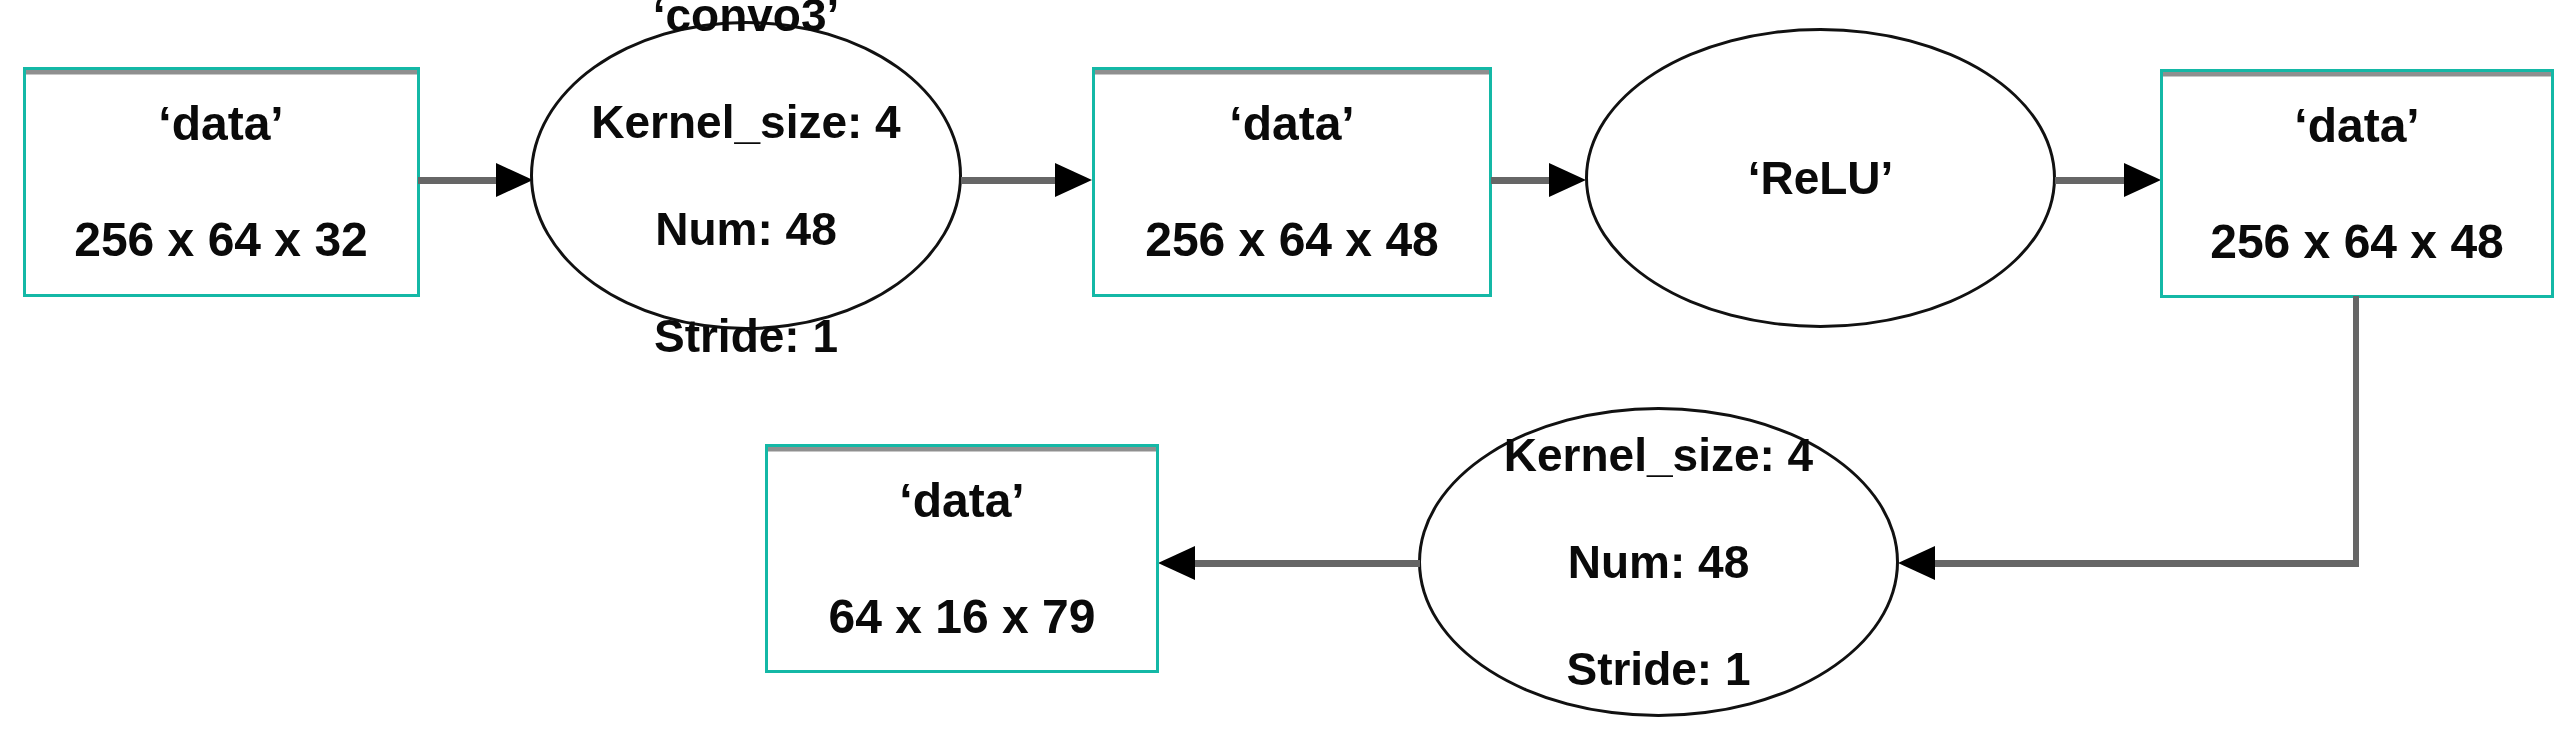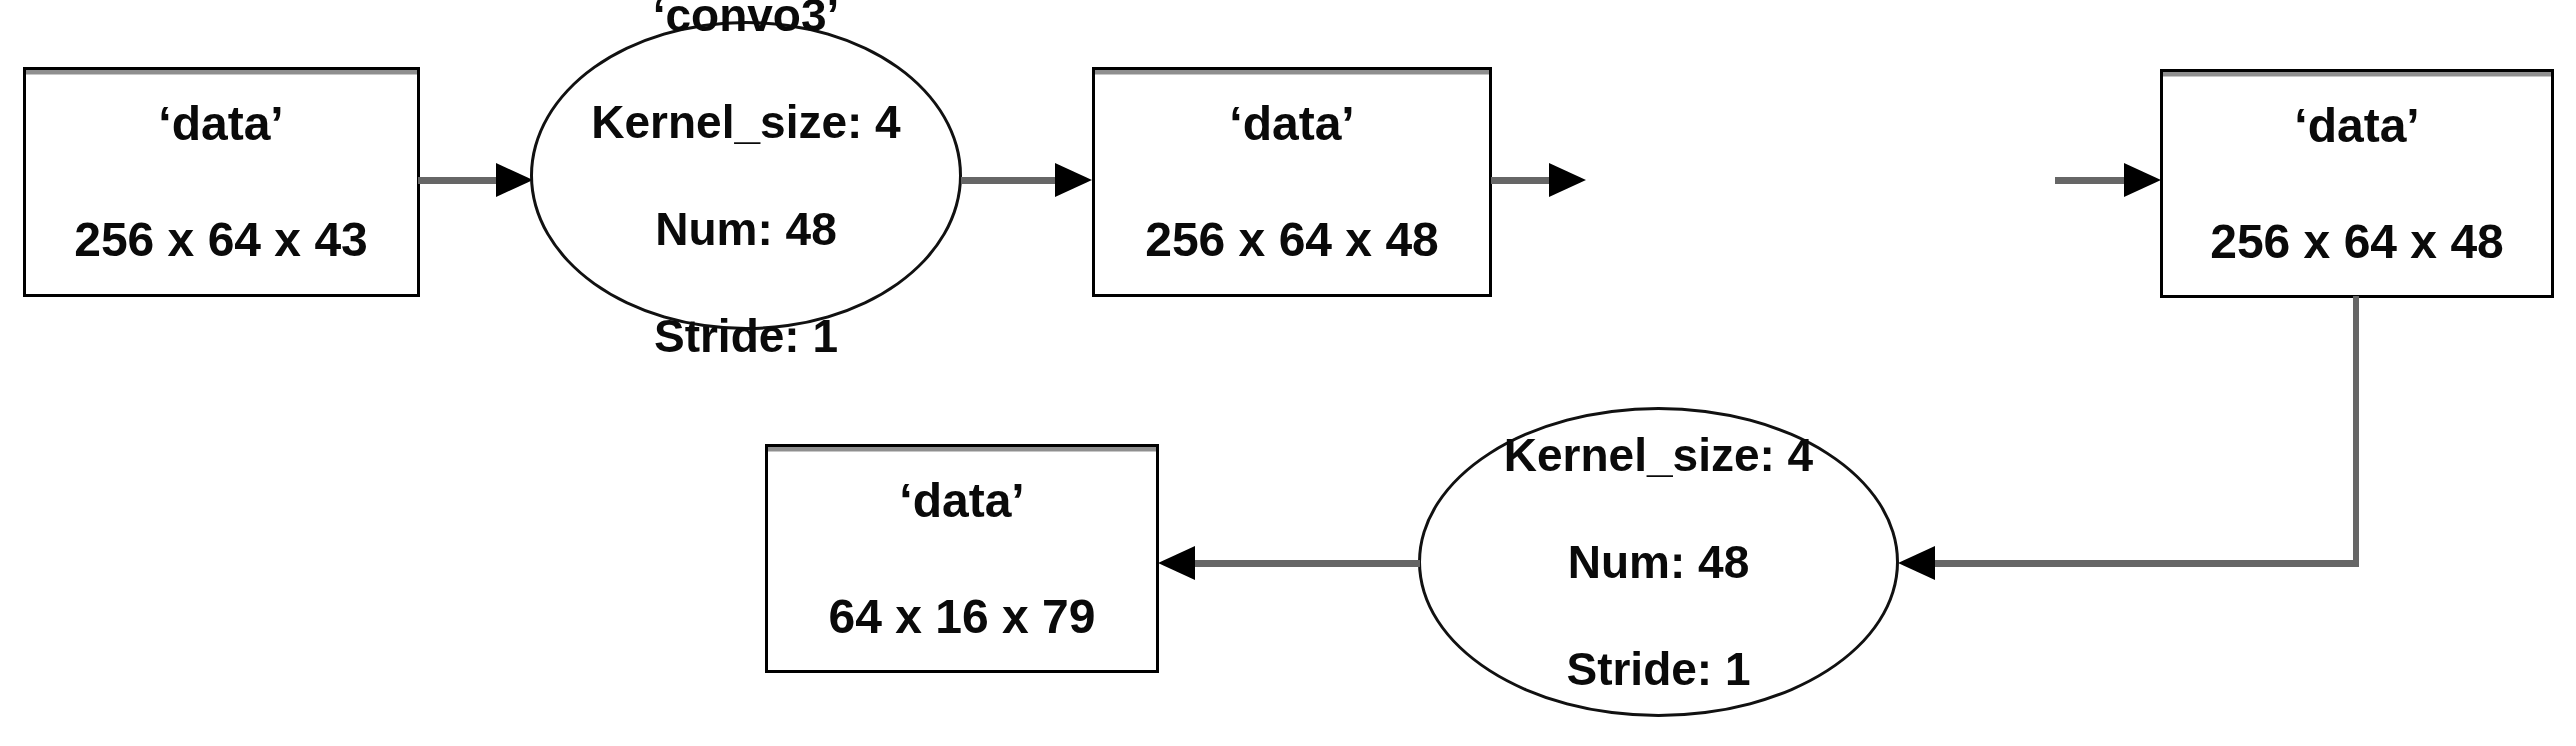--- a/index.html
+++ b/index.html
@@ -18,21 +18,21 @@
     position: absolute;
     display: flex;
     flex-direction: column;
     align-items: center;
     justify-content: center;
     text-align: center;
     background: #ffffff;
     gap: 44px;
   }
   .rect {
-    border: 3px solid #000000;
+    border: 3px solid #14b8a6;
     box-shadow: inset 0 4.5px 0 #8f8f8f;
   }
   .ellipse {
     border: 3px solid #111111;
     border-radius: 50%;
   }
   .rect .line { font-size: 48px; line-height: 72px; white-space: nowrap; }
   .ellipse .line { font-size: 46px; line-height: 63px; white-space: nowrap; }
   .shaft-h { position: absolute; height: 6.7px; background: #666666; }
   .shaft-v { position: absolute; width: 6px; background: #666666; }
@@ -49,21 +49,21 @@
     border-right: 37px solid #000000;
   }
 </style>
 </head>
 <body>
 
 <div class="canvas">
 
   <div class="node rect" style="left:22.5px; top:67px; width:397px; height:230px">
     <div class="line">‘data’</div>
-    <div class="line">256 x 64 x 43</div>
+    <div class="line">256 x 64 x 32</div>
   </div>
 
   <div class="shaft-h" style="left:418px; top:177px; width:78px"></div>
   <div class="head-right" style="left:496px; top:163px"></div>
 
   <div class="node ellipse" style="left:530px; top:21px; width:432px; height:309px">
     <div class="line">‘convo3’</div>
     <div class="line">Kernel_size: 4</div>
     <div class="line">Num: 48</div>
     <div class="line">Stride: 1</div>
@@ -73,20 +73,23 @@
   <div class="head-right" style="left:1055px; top:163px"></div>
 
   <div class="node rect" style="left:1092px; top:67px; width:400px; height:230px">
     <div class="line">‘data’</div>
     <div class="line">256 x 64 x 48</div>
   </div>
 
   <div class="shaft-h" style="left:1491px; top:177px; width:58px"></div>
   <div class="head-right" style="left:1549px; top:163px"></div>
 
+  <div class="node ellipse" style="left:1585px; top:28px; width:471px; height:300px">
+    <div class="line">‘ReLU’</div>
+  </div>
 
   <div class="shaft-h" style="left:2055px; top:177px; width:69px"></div>
   <div class="head-right" style="left:2124px; top:163px"></div>
 
   <div class="node rect" style="left:2160px; top:69px; width:394px; height:229px">
     <div class="line">‘data’</div>
     <div class="line">256 x 64 x 48</div>
   </div>
 
   <div class="shaft-v" style="left:2353px; top:296px; height:270px"></div>

